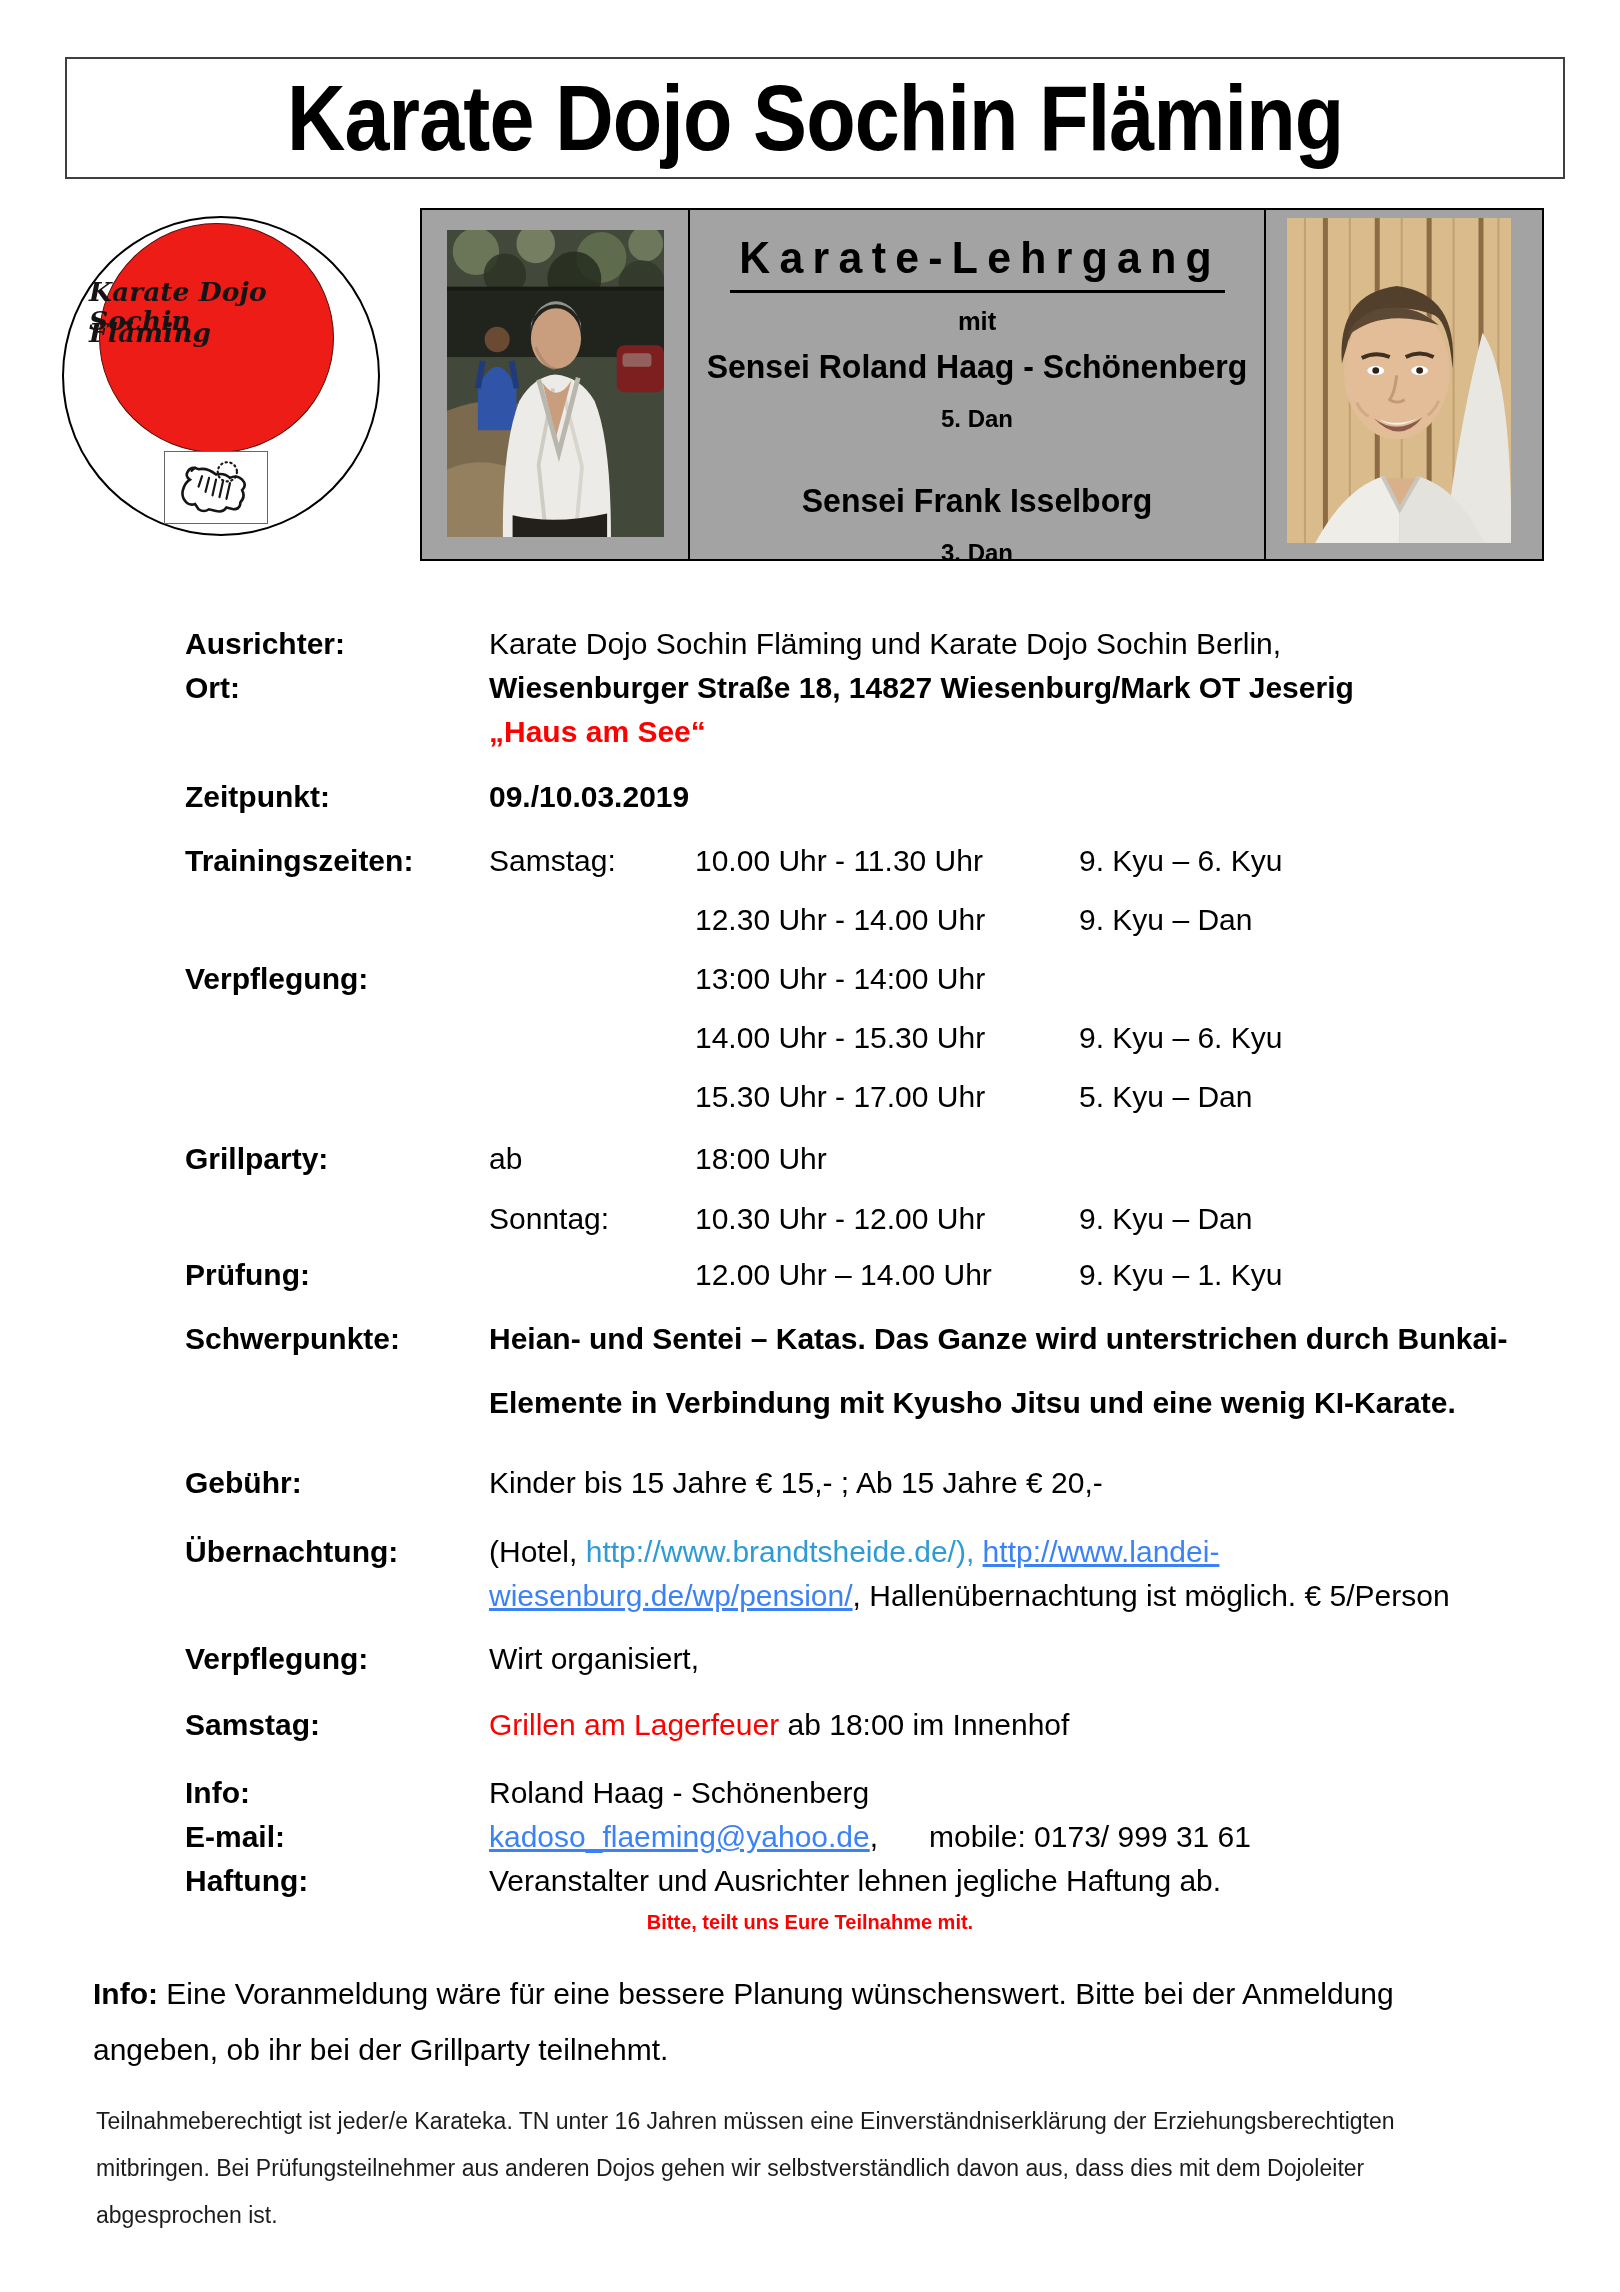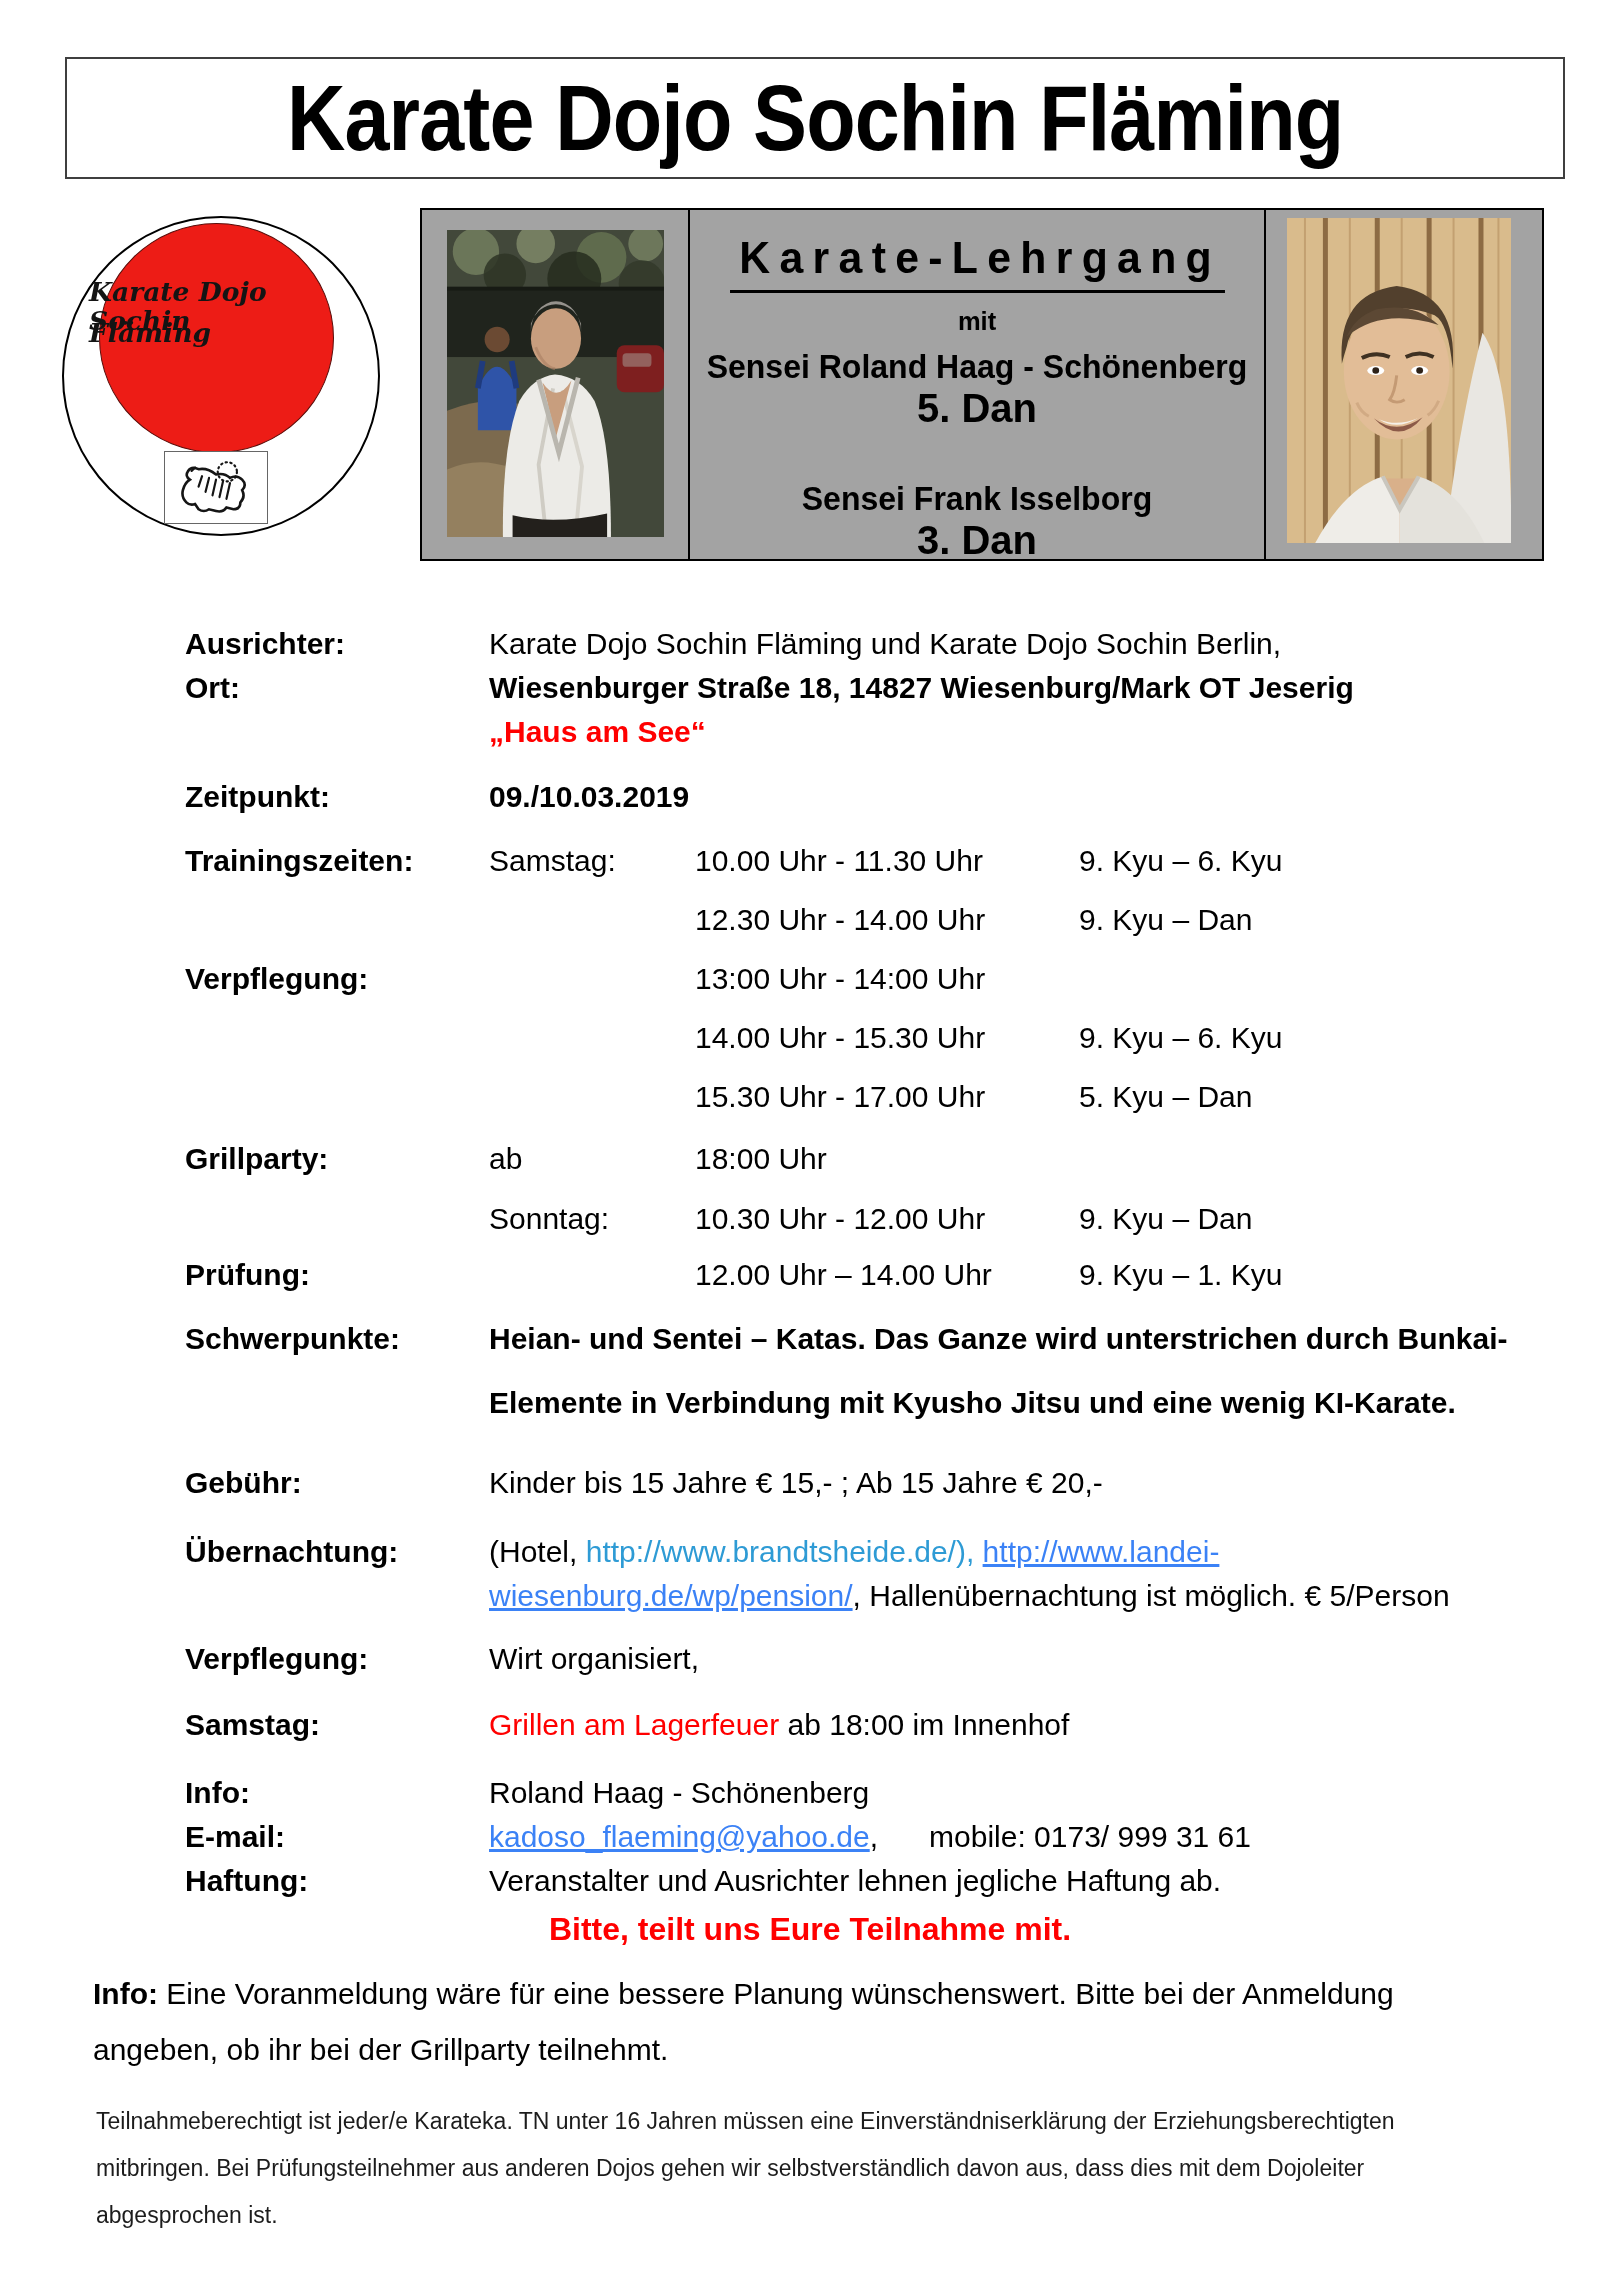--- a/index.html
+++ b/index.html
@@ -34,41 +34,41 @@
   .cell{box-sizing:border-box;height:100%;}
   .cell-photo1{width:268px;border-right:2.9px solid #000;padding:19.6px 24.5px 21.6px 24.5px;}
   .cell-course{flex:1;border-right:2.9px solid #000;text-align:center;padding-top:21.6px;}
   .cell-photo2{width:276px;padding:7.8px 31px 15.7px 20.6px;}
   .cell svg{width:100%;height:100%;display:block;}
 
   .course-title{display:inline-block;font-size:45px;font-weight:bold;letter-spacing:9.8px;
                 border-bottom:3.9px solid #000;padding:0 3.9px 6.9px 9.8px;white-space:nowrap;transform:scaleX(.95);}
   .course-mit{font-size:25.5px;font-weight:bold;margin-top:13.7px;}
   .course-sensei{font-size:33px;font-weight:bold;margin-top:11.8px;transform:scaleX(.97);}
-  .course-dan{font-size:40px;font-weight:bold;margin-top:0;}
+  .course-dan{font-size:24px;font-weight:bold;margin-top:19px;}
   .gap-lg{margin-top:49px;}
 
   
   .details{position:absolute;left:18px;top:617px;width:1620px;box-sizing:border-box;
            padding-left:167px;padding-right:39px;font-size:30px;line-height:44px;}
   .row{display:flex;}
   .c1{width:304px;font-weight:bold;flex-shrink:0;}
   .c2{width:206px;flex-shrink:0;}
   .c3{width:384px;flex-shrink:0;}
   .c4{flex:1;}
   .wide{flex:1;}
   .b{font-weight:bold;}
   .red{color:#ff0000;}
   a.light{color:#2e9bd5;text-decoration:none;}
   a.blue{color:#3b82f6;margin-top:38px;}
   .mobile-span{margin-left:51px;}
 
   
   .notice{position:absolute;left:0;top:1911px;width:1620px;text-align:center;
-          color:#ff0000;font-weight:bold;font-size:32px;}
+          color:#ff0000;font-weight:bold;font-size:20px;}
   .info-para{position:absolute;left:93px;top:1966px;width:1348px;font-size:30px;line-height:56px;}
   .footer{position:absolute;left:96px;top:2098px;width:1402px;font-size:23px;line-height:47px;color:#1c1c1c;}
 </style>
 </head>
 <body>
 
 <div class="page">
 
   <div class="title-box">
     <h1>Karate Dojo Sochin Fläming</h1>

